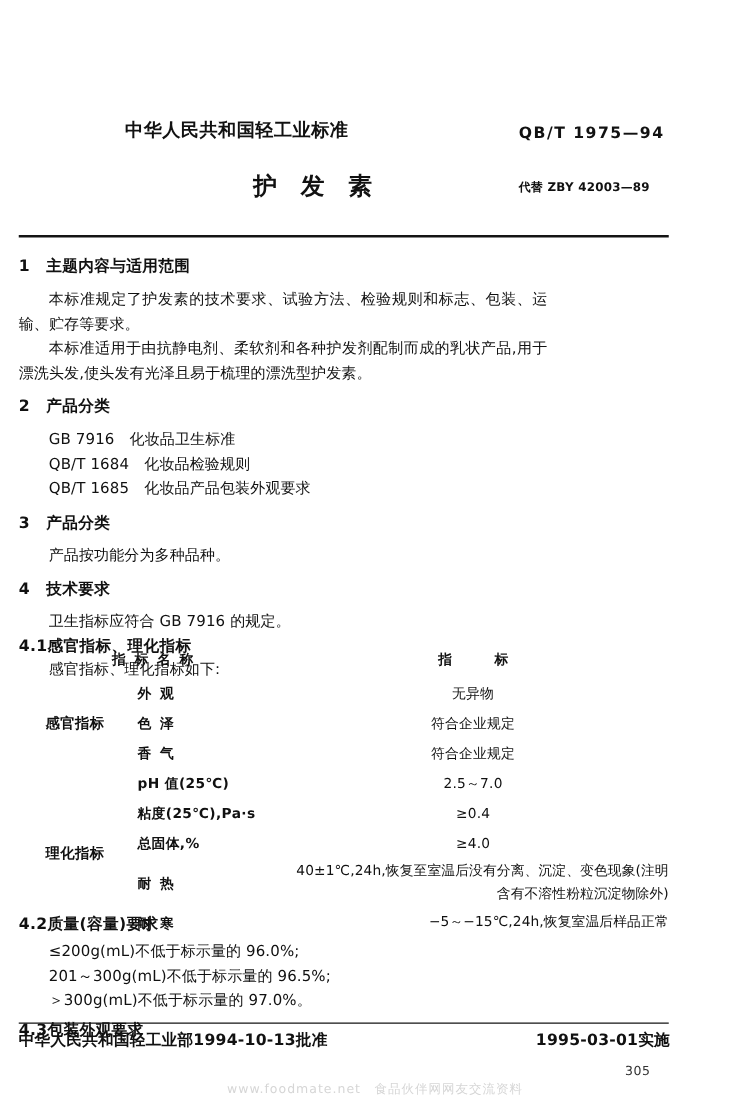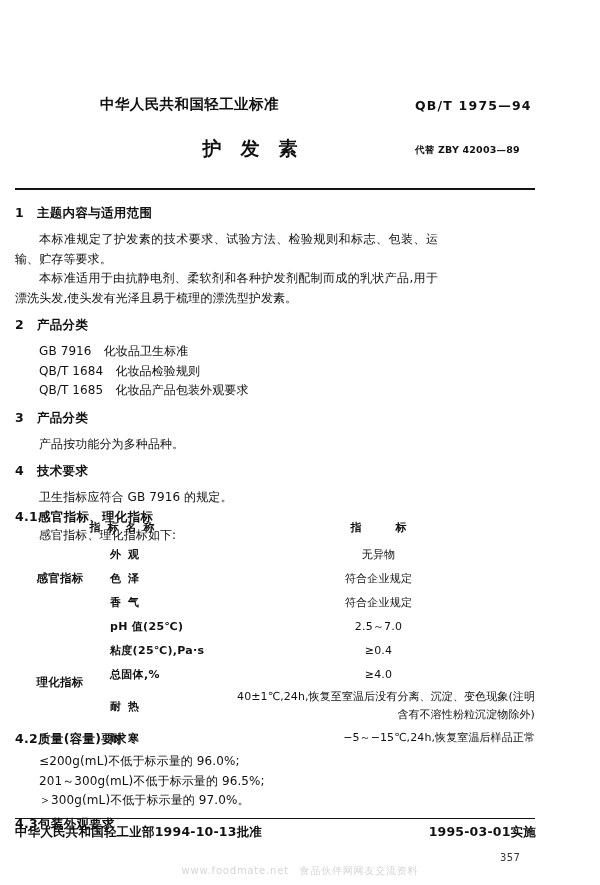--- a/index.html
+++ b/index.html
@@ -336,16 +336,16 @@
     <p class="listline">≤200g(mL)不低于标示量的 96.0%;</p>
     <p class="listline">201～300g(mL)不低于标示量的 96.5%;</p>
     <p class="listline">＞300g(mL)不低于标示量的 97.0%。</p>
     <div class="sp-1"></div>
     <p class="clause-h"><span class="num">4.3</span><span>包装外观要求</span></p>
   </div>
 
   <div class="rule-foot"></div>
   <div class="foot-left">中华人民共和国轻工业部1994-10-13批准</div>
   <div class="foot-right">1995-03-01实施</div>
-  <div class="page-no">357</div>
+  <div class="page-no">305</div>
   <div class="watermark">www.foodmate.net　食品伙伴网网友交流资料</div>
 
 </div>
 
 </body></html>

